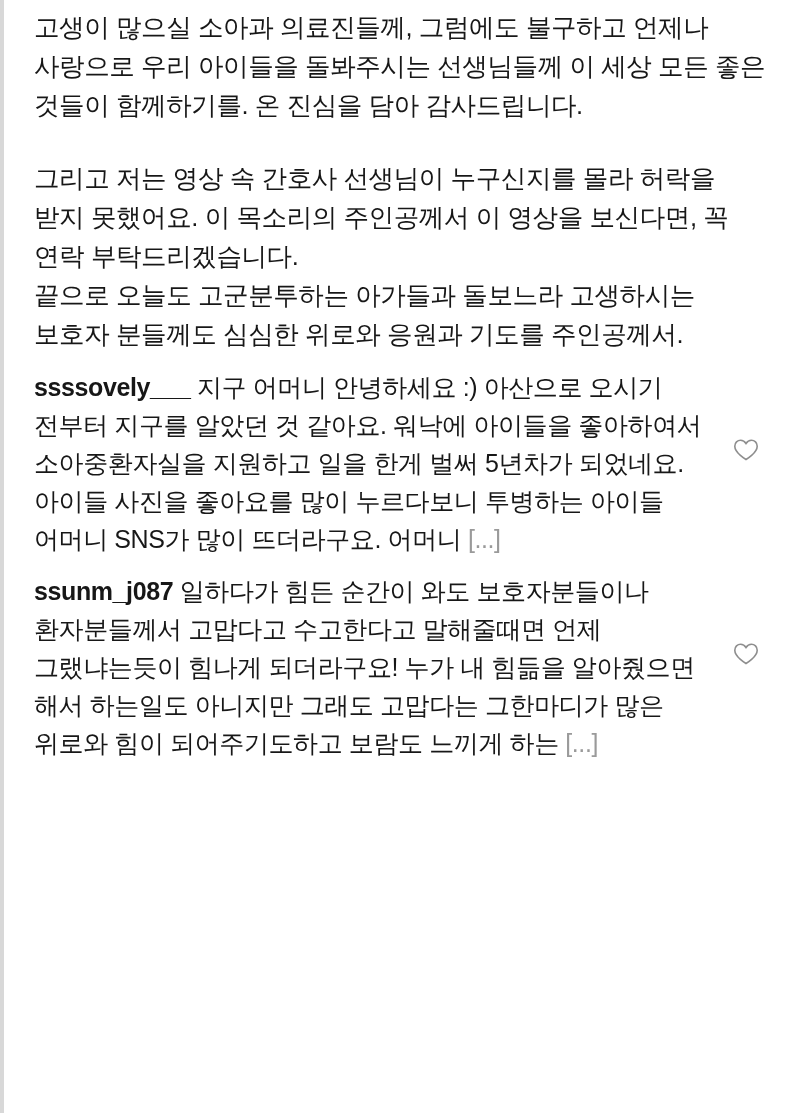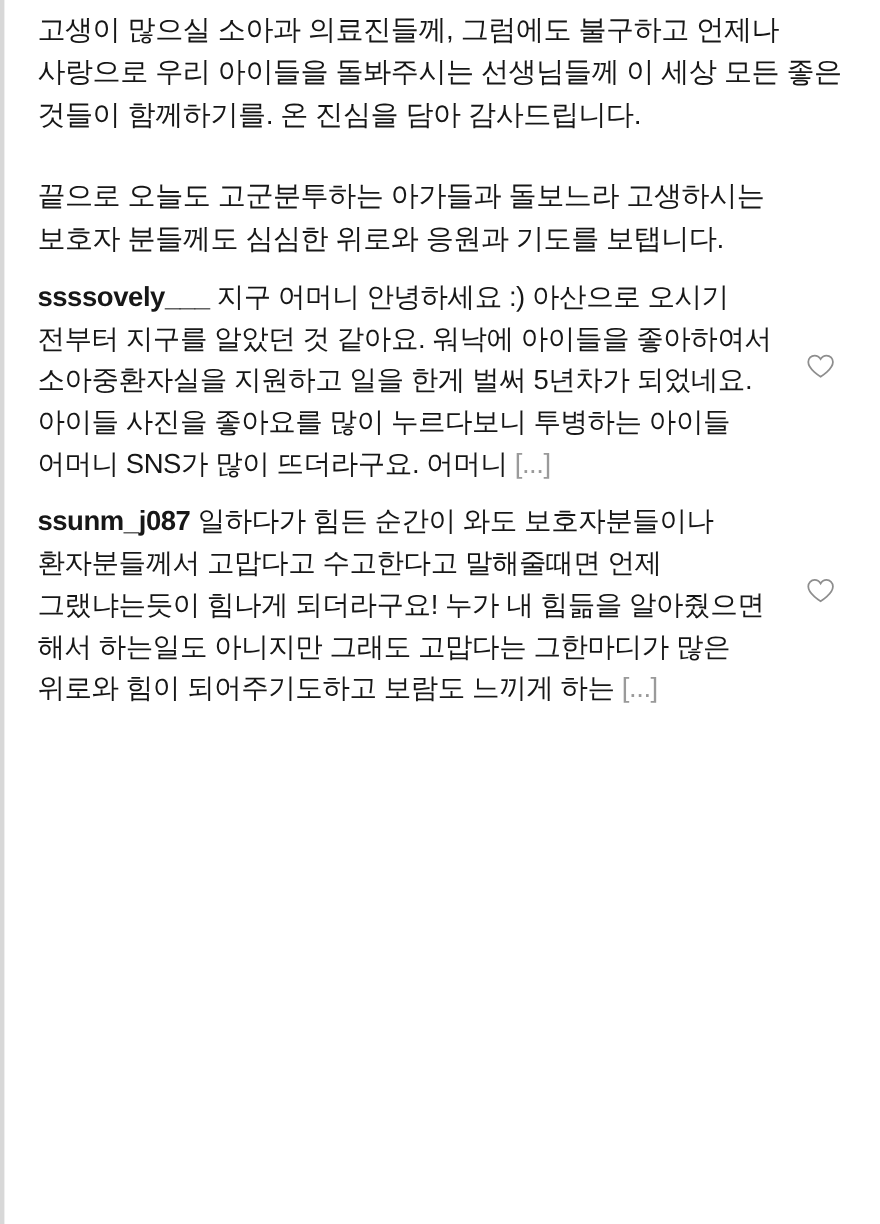--- a/index.html
+++ b/index.html
@@ -104,21 +104,22 @@
 
 <div class="page">
 
   <div class="left-rule"></div>
 
   <div class="content">
 
     <div class="caption-block">
       <p class="caption-para">고생이 많으실 소아과 의료진들께, 그럼에도 불구하고 언제나 사랑으로 우리 아이들을 돌봐주시는 선생님들께 이 세상 모든 좋은 것들이 함께하기를. 온 진심을 담아 감사드립니다.</p>
       <div class="para-gap"></div>
-      <p class="caption-para">끝으로 오늘도 고군분투하는 아가들과 돌보느라 고생하시는 보호자 분들께도 심심한 위로와 응원과 기도를 보탭니다.</p>
+      <p class="caption-para">그리고 저는 영상 속 간호사 선생님이 누구신지를 몰라 허락을 받지 못했어요. 이 목소리의 주인공께서 이 영상을 보신다면, 꼭 연락 부탁드리겠습니다.</p>
+      <p class="caption-para">끝으로 오늘도 고군분투하는 아가들과 돌보느라 고생하시는 보호자 분들께도 심심한 위로와 응원과 기도를 주인공께서.</p>
     </div>
 
 
     <div class="comment-row">
       <div class="comment-body">
         <span class="comment-user">ssssovely___</span><span>&nbsp;</span><span class="comment-text">지구 어머니 안녕하세요 :) 아산으로 오시기 전부터 지구를 알았던 것 같아요. 워낙에 아이들을 좋아하여서 소아중환자실을 지원하고 일을 한게 벌써 5년차가 되었네요. 아이들 사진을 좋아요를 많이 누르다보니 투병하는 아이들 어머니 SNS가 많이 뜨더라구요. 어머니</span><span>&nbsp;</span><span class="more-ellipsis">[...]</span>
       </div>
       <div class="like-col">
         <svg class="heart" width="26" height="24" viewBox="0 0 26 24" fill="none" stroke="#8e8e8e" stroke-width="1.6">
           <path d="M13 21.5 C13 21.5 1.8 14.9 1.8 8.2 C1.8 4.8 4.4 2.2 7.6 2.2 C9.8 2.2 11.8 3.5 13 5.5 C14.2 3.5 16.2 2.2 18.4 2.2 C21.6 2.2 24.2 4.8 24.2 8.2 C24.2 14.9 13 21.5 13 21.5 Z"></path>

